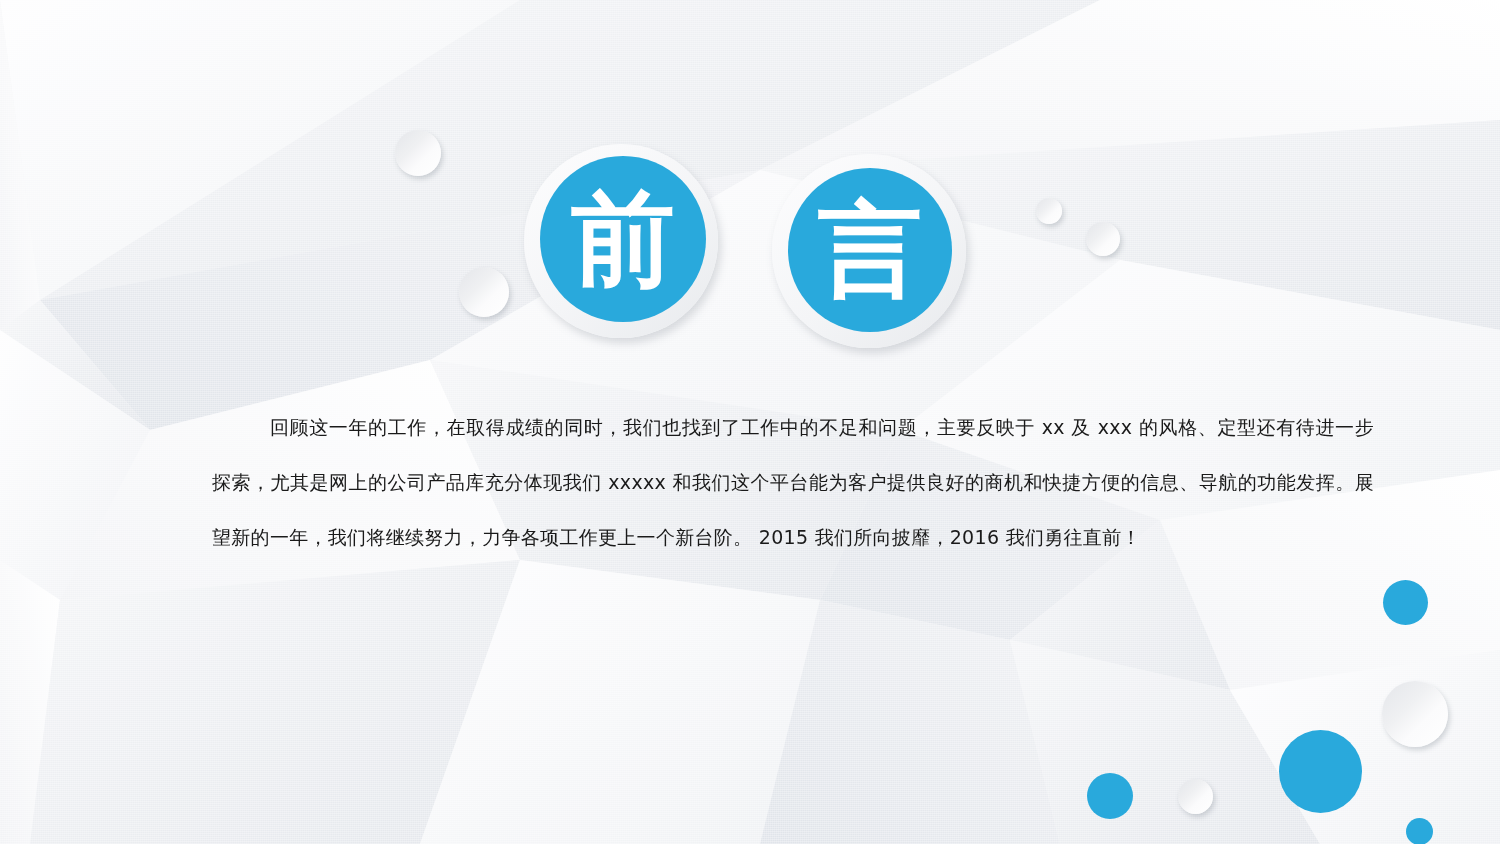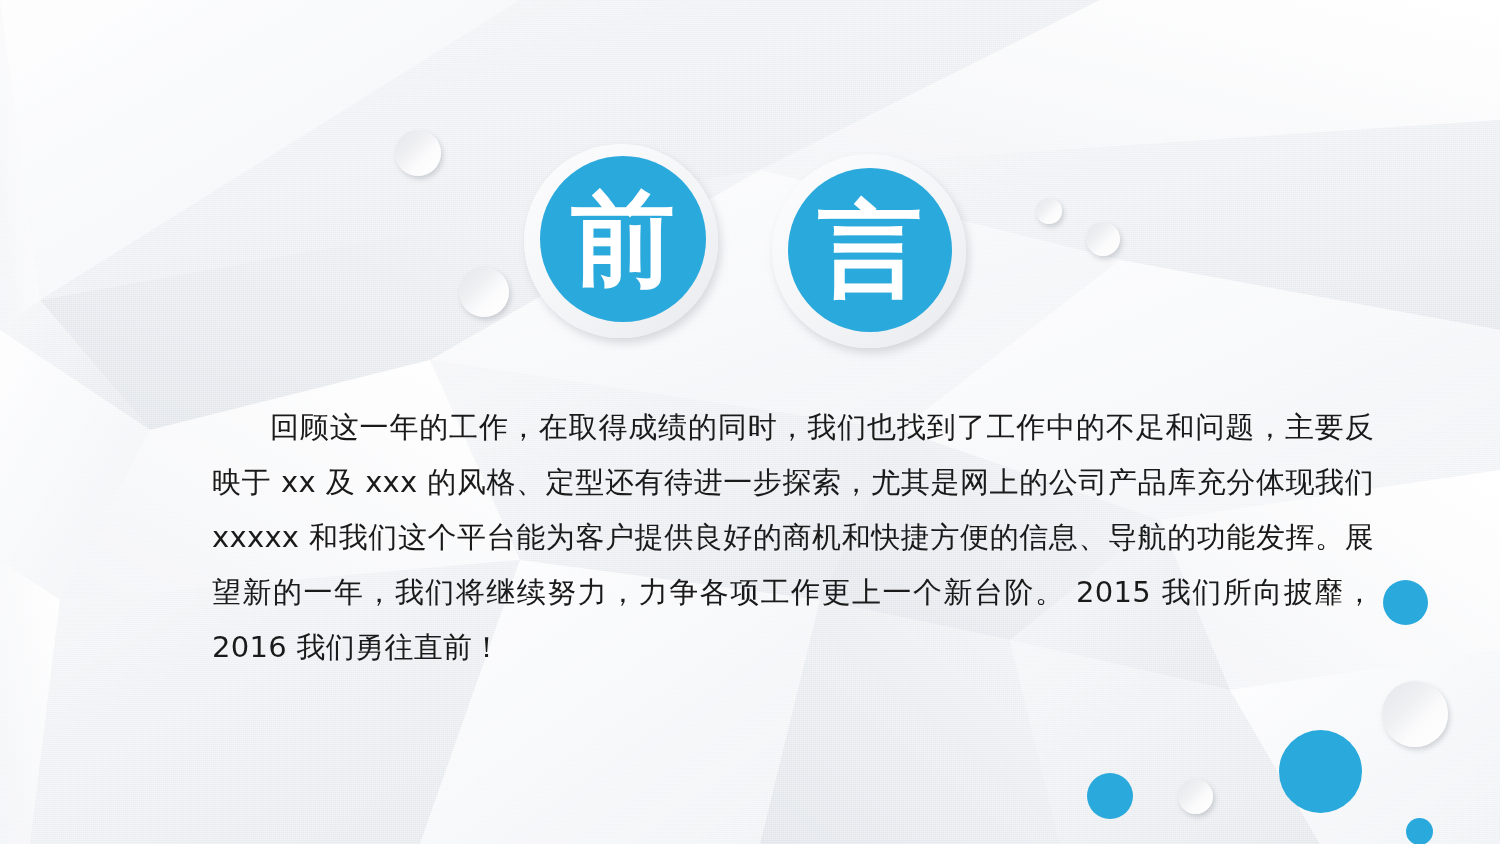--- a/index.html
+++ b/index.html
@@ -99,21 +99,21 @@
   .emblem-2 .emblem-char { font-size: 104px; }
 
   
   .body-text {
     position: absolute;
     left: 212px;
     top: 400px;
     width: 1162px;
     color: #1a1a1a;
     font-family: "DejaVu Sans", "Liberation Sans", sans-serif;
-    font-size: 29px;
+    font-size: 19px;
     line-height: 55px;
     letter-spacing: .3px;
     text-align: justify;
     text-justify: inter-character;
     text-indent: 58px;
   }
 </style>
 </head>
 <body>
 

